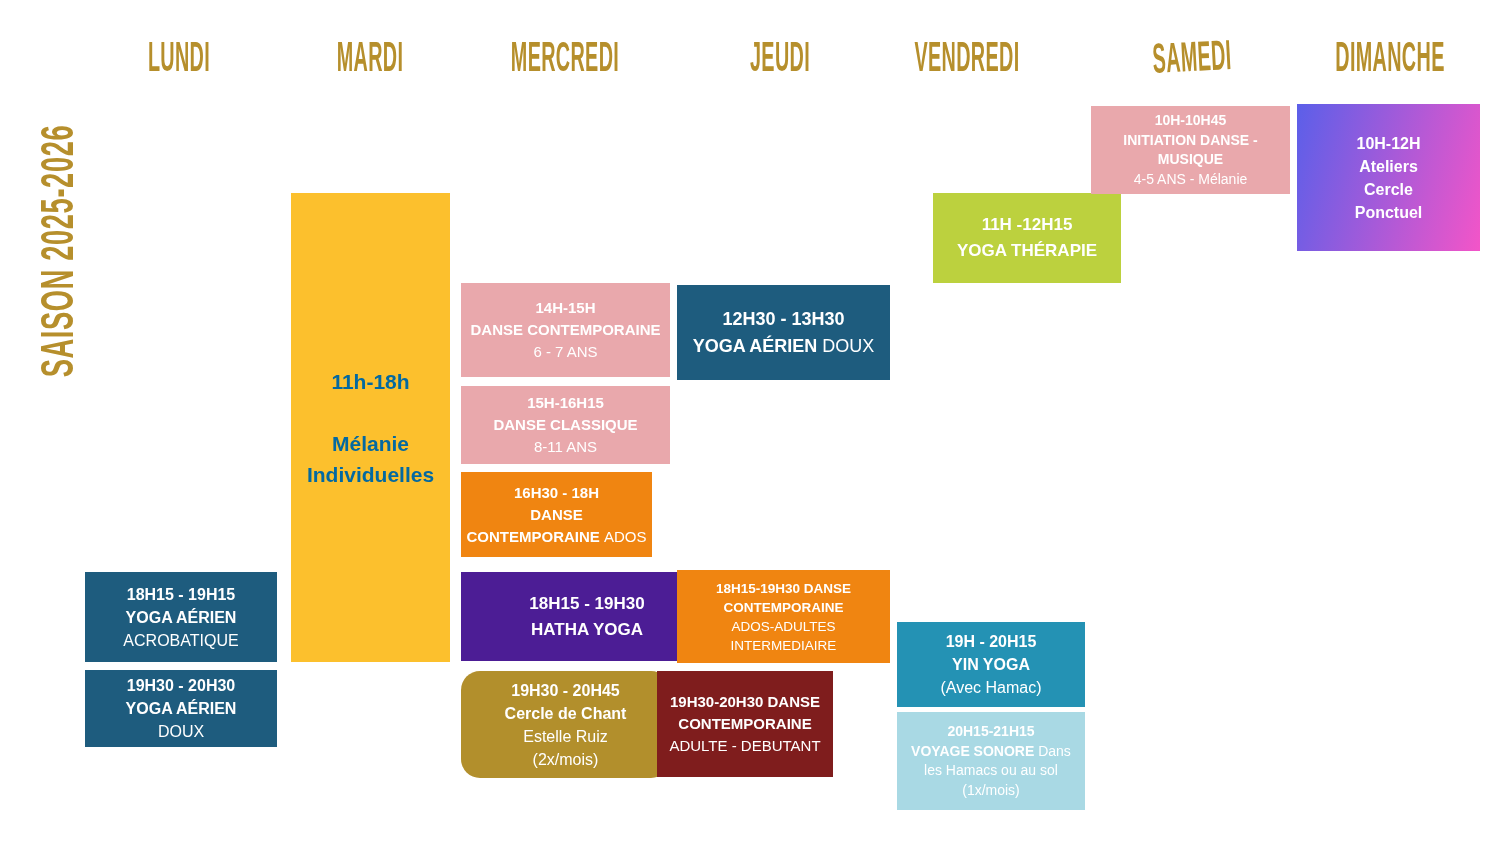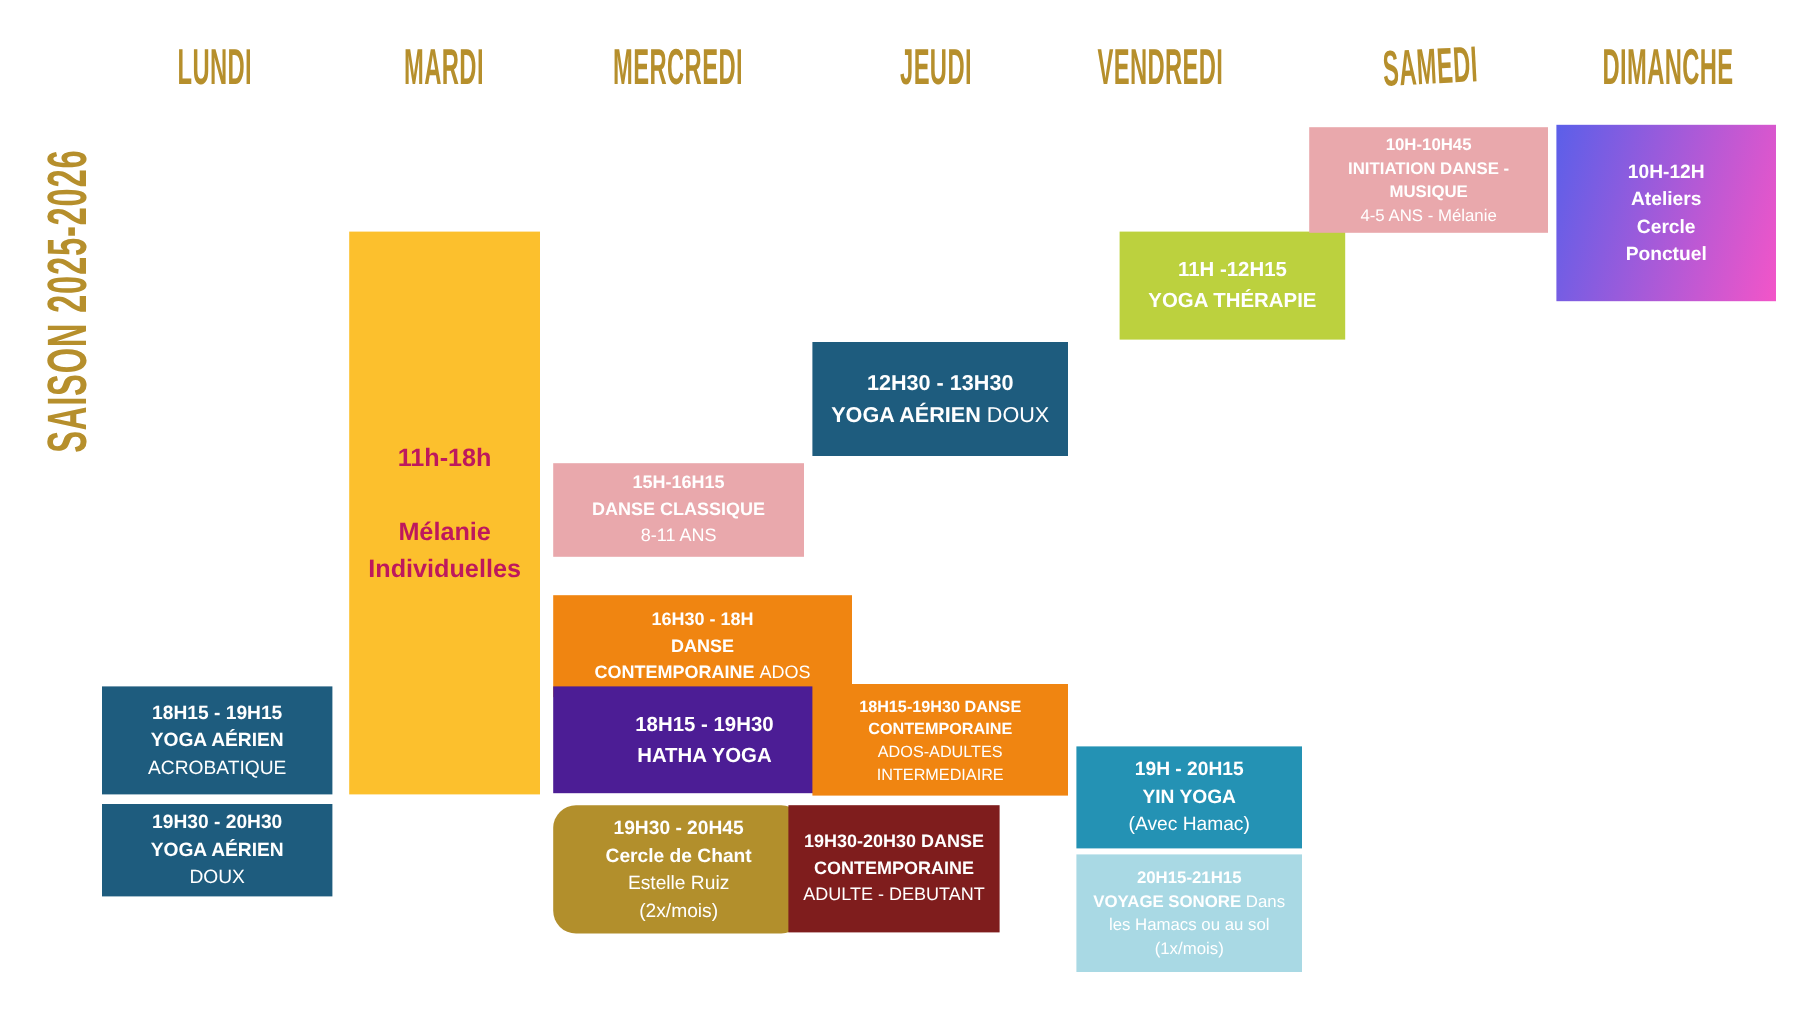--- a/index.html
+++ b/index.html
@@ -59,37 +59,44 @@
       </div>
     </div>
   <div class="block fs16" style="left: 85px; top: 670px; width: 192px; height: 77px; background: rgb(30, 92, 126); color: rgb(255, 255, 255);">
       <div class="lines">
         <div class="line"><span class="b">19H30 - 20H30</span></div>
         <div class="line"><span class="b">YOGA AÉRIEN</span></div>
         <div class="line"><span>DOUX</span></div>
       </div>
     </div>
 
-  <div class="block fs21" style="left: 291px; top: 193px; width: 159px; height: 469px; background: rgb(252, 192, 45); color: #be185d; justify-content: center;">
+  <div class="block fs21" style="left: 291px; top: 193px; width: 159px; height: 469px; background: rgb(252, 192, 45); color: #0369a1; justify-content: center;">
       <div class="lines">
         <div class="line"><span class="b">11h-18h</span></div>
         <div class="line"><span>&nbsp;</span></div>
         <div class="line"><span class="b">Mélanie</span></div>
         <div class="line"><span class="b">Individuelles</span></div>
       </div>
     </div>
 
+  <div class="block fs15" style="left: 461px; top: 283px; width: 209px; height: 94px; background: rgb(233, 168, 172); color: rgb(255, 255, 255);">
+      <div class="lines">
+        <div class="line"><span class="b">14H-15H</span></div>
+        <div class="line"><span class="b">DANSE CONTEMPORAINE</span></div>
+        <div class="line"><span>6 - 7 ANS</span></div>
+      </div>
+    </div>
   <div class="block fs15" style="left: 461px; top: 386px; width: 209px; height: 78px; background: rgb(233, 168, 172); color: rgb(255, 255, 255);">
       <div class="lines">
         <div class="line"><span class="b">15H-16H15</span></div>
         <div class="line"><span class="b">DANSE CLASSIQUE</span></div>
         <div class="line"><span>8-11 ANS</span></div>
       </div>
     </div>
-  <div class="block fs15" style="left: 461px; top: 472px; width: 249px; height: 85px; background: rgb(240, 133, 17); color: rgb(255, 255, 255); margin-top: 24px;">
+  <div class="block fs15" style="left: 461px; top: 472px; width: 191px; height: 85px; background: rgb(240, 133, 17); color: rgb(255, 255, 255);">
       <div class="lines">
         <div class="line"><span class="b">16H30 - 18H</span></div>
         <div class="line"><span class="b">DANSE</span></div>
         <div class="line"><span class="b">CONTEMPORAINE </span><span>ADOS</span></div>
       </div>
     </div>
   <div class="block fs17" style="left: 461px; top: 572px; width: 252px; height: 89px; background: #4c1d95; color: rgb(255, 255, 255);">
       <div class="lines">
         <div class="line"><span class="b">18H15 - 19H30</span></div>
         <div class="line"><span class="b">HATHA YOGA</span></div>

